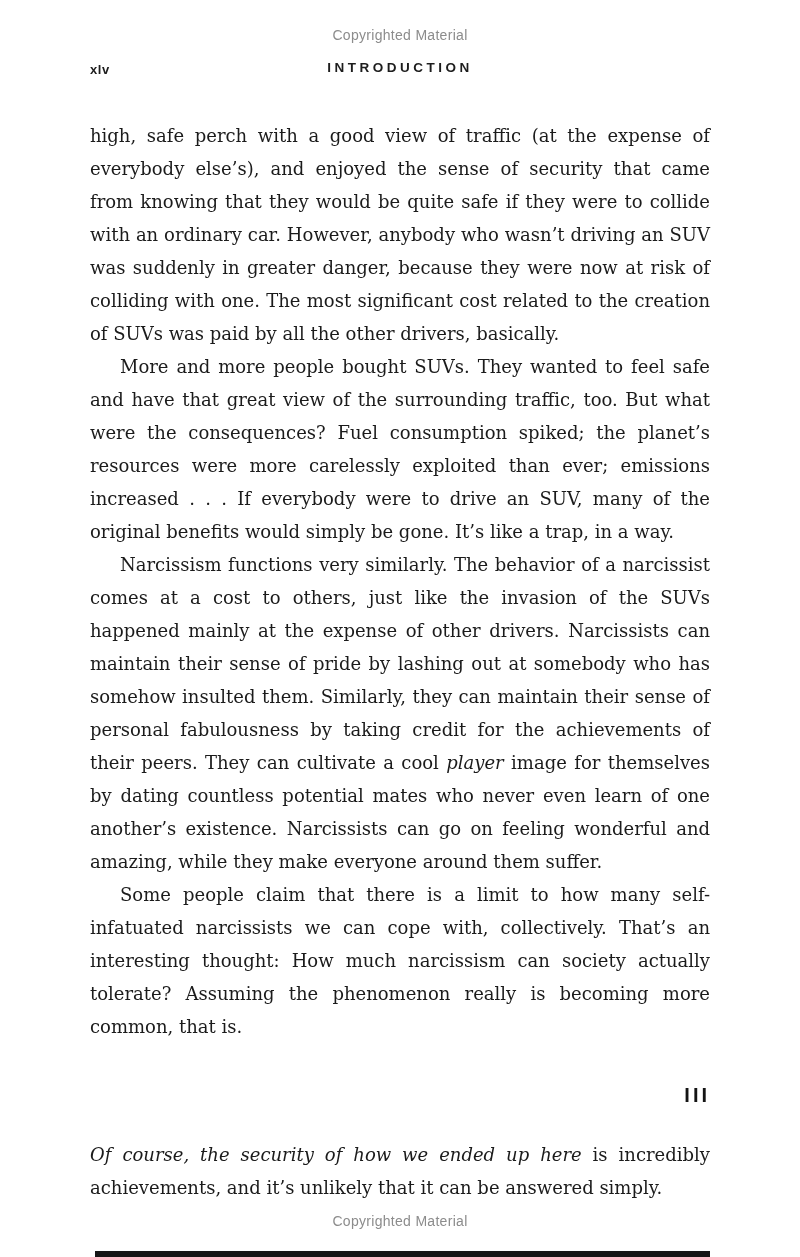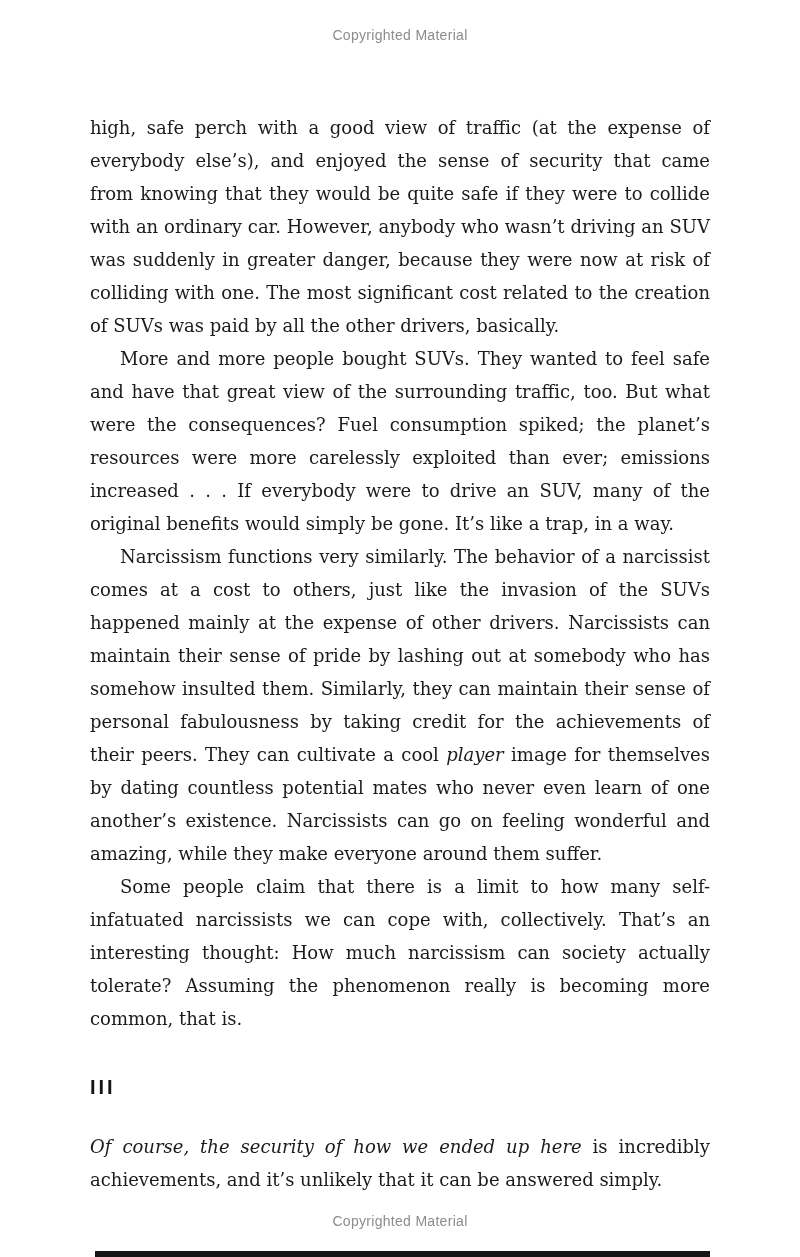--- a/index.html
+++ b/index.html
@@ -29,43 +29,47 @@
   .folio { position:absolute; left:0; top:2px; font-size:13px; letter-spacing:0.6px; }
   .running-head { position:absolute; left:0; right:0; text-align:center; font-size:13.5px; letter-spacing:3.5px; }
   .bodytext {
     position:absolute; top:111px; left:90px; width:620px;
     font-size:18px; line-height:33px;
     color:#1b1b1b;
     text-align:justify;
     hyphens:none;
   }
   .bodytext p { margin:0; text-indent:30px; }
-  .bodytext p.first, .bodytext p.lead-italic { text-indent:0; }
+  .bodytext p.first, .bodytext p.lead-italic { text-indent:0;margin-top:8px; }
   .section-marker {
-    text-align:left; text-indent:0;
+    text-align:right; text-indent:0;
     font-family:"Liberation Sans", sans-serif;
     font-weight:bold;
     font-size:20px;
     letter-spacing:3px;
     color:#141414;
     margin-top:36px;
     margin-bottom:26px;
   }
   .page-edge-bar {
     position:absolute; left:95px; bottom:0; width:615px; height:6px;
     background:#161616;
   }
 </style>
 </head>
 <body>
 
 <div class="page">
 
   <div class="copyright top">Copyrighted Material</div>
 
+  <div class="pagehead">
+    <span class="folio">xlv</span>
+    <span class="running-head">INTRODUCTION</span>
+  </div>
 
   <div class="bodytext">
     <p class="first">high, safe perch with a good view of traffic (at the expense of everybody else’s), and enjoyed the sense of security that came from knowing that they would be quite safe if they were to collide with an ordinary car. However, anybody who wasn’t driving an SUV was suddenly in greater danger, because they were now at risk of colliding with one. The most significant cost related to the creation of SUVs was paid by all the other drivers, basically.</p>
     <p>More and more people bought SUVs. They wanted to feel safe and have that great view of the surrounding traffic, too. But what were the consequences? Fuel consumption spiked; the planet’s resources were more carelessly exploited than ever; emissions increased&nbsp;.&nbsp;.&nbsp;. If everybody were to drive an SUV, many of the original benefits would simply be gone. It’s like a trap, in a way.</p>
     <p><span>Narcissism functions very similarly. The behavior of a narcissist comes at a cost to others, just like the invasion of the SUVs happened mainly at the expense of other drivers. Narcissists can maintain their sense of pride by lashing out at somebody who has somehow insulted them. Similarly, they can maintain their sense of personal fabulousness by taking credit for the achievements of their peers. They can cultivate a cool </span><i>player</i><span> image for themselves by dating countless potential mates who never even learn of one another’s existence. Narcissists can go on feeling wonderful and amazing, while they make everyone around them suffer.</span></p>
     <p>Some people claim that there is a limit to how many self-infatuated narcissists we can cope with, collectively. That’s an interesting thought: How much narcissism can society actually tolerate? Assuming the phenomenon really is becoming more common, that is.</p>
 
     <div class="section-marker">III</div>
 
     <p class="lead-italic"><i>Of course, the security of how we ended up here</i><span> is incredibly achievements, and it’s unlikely that it can be answered simply.</span></p>

